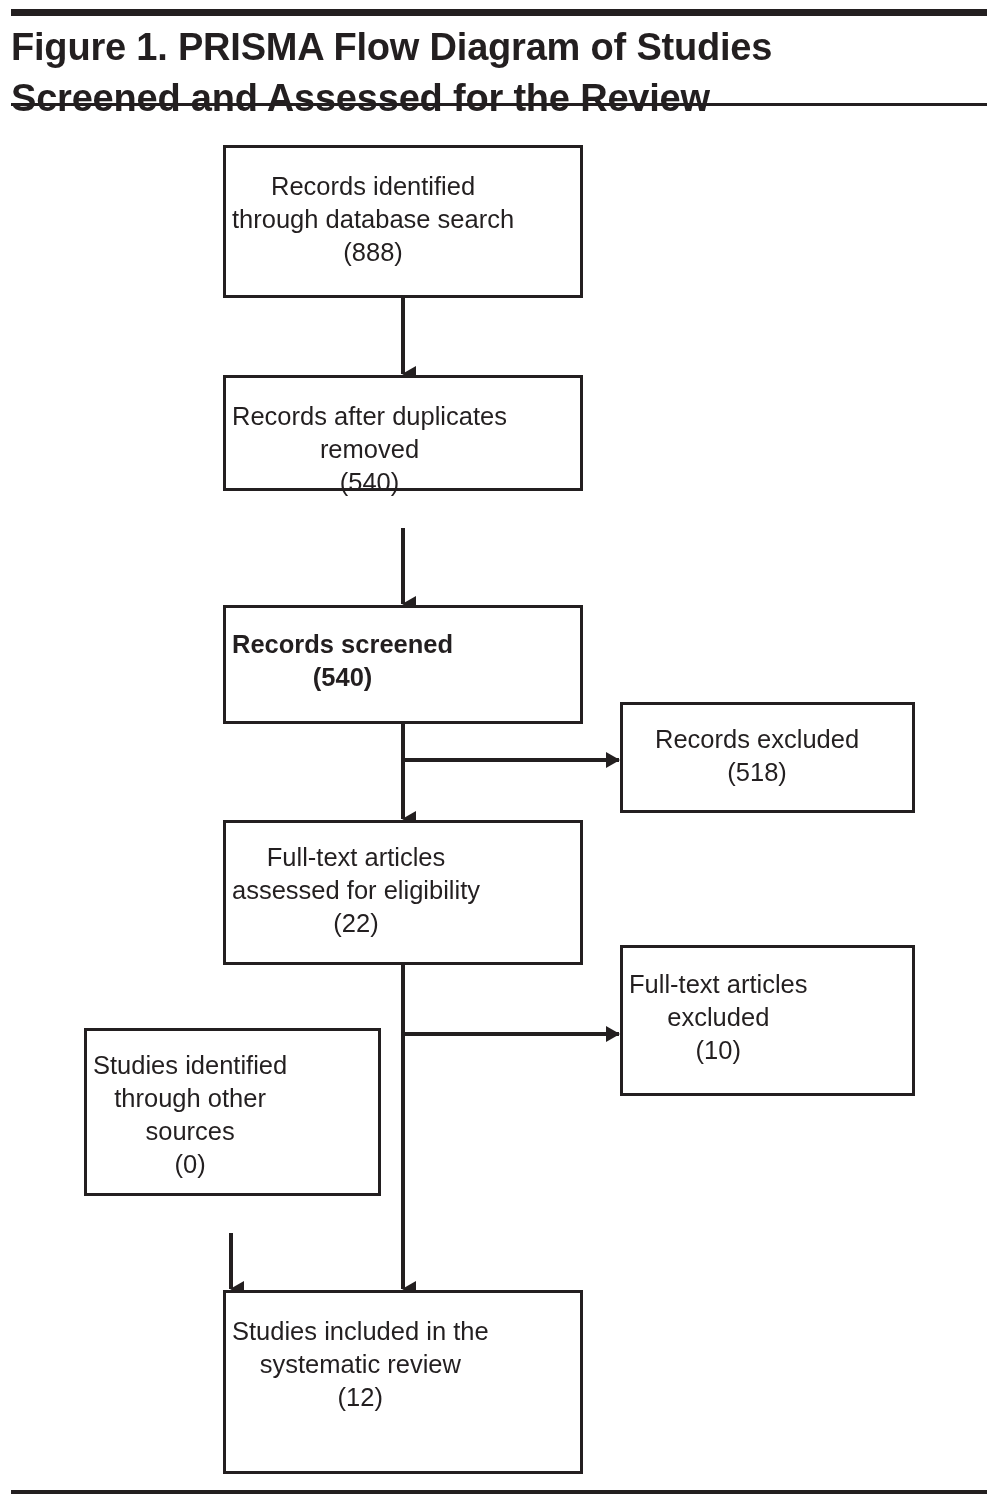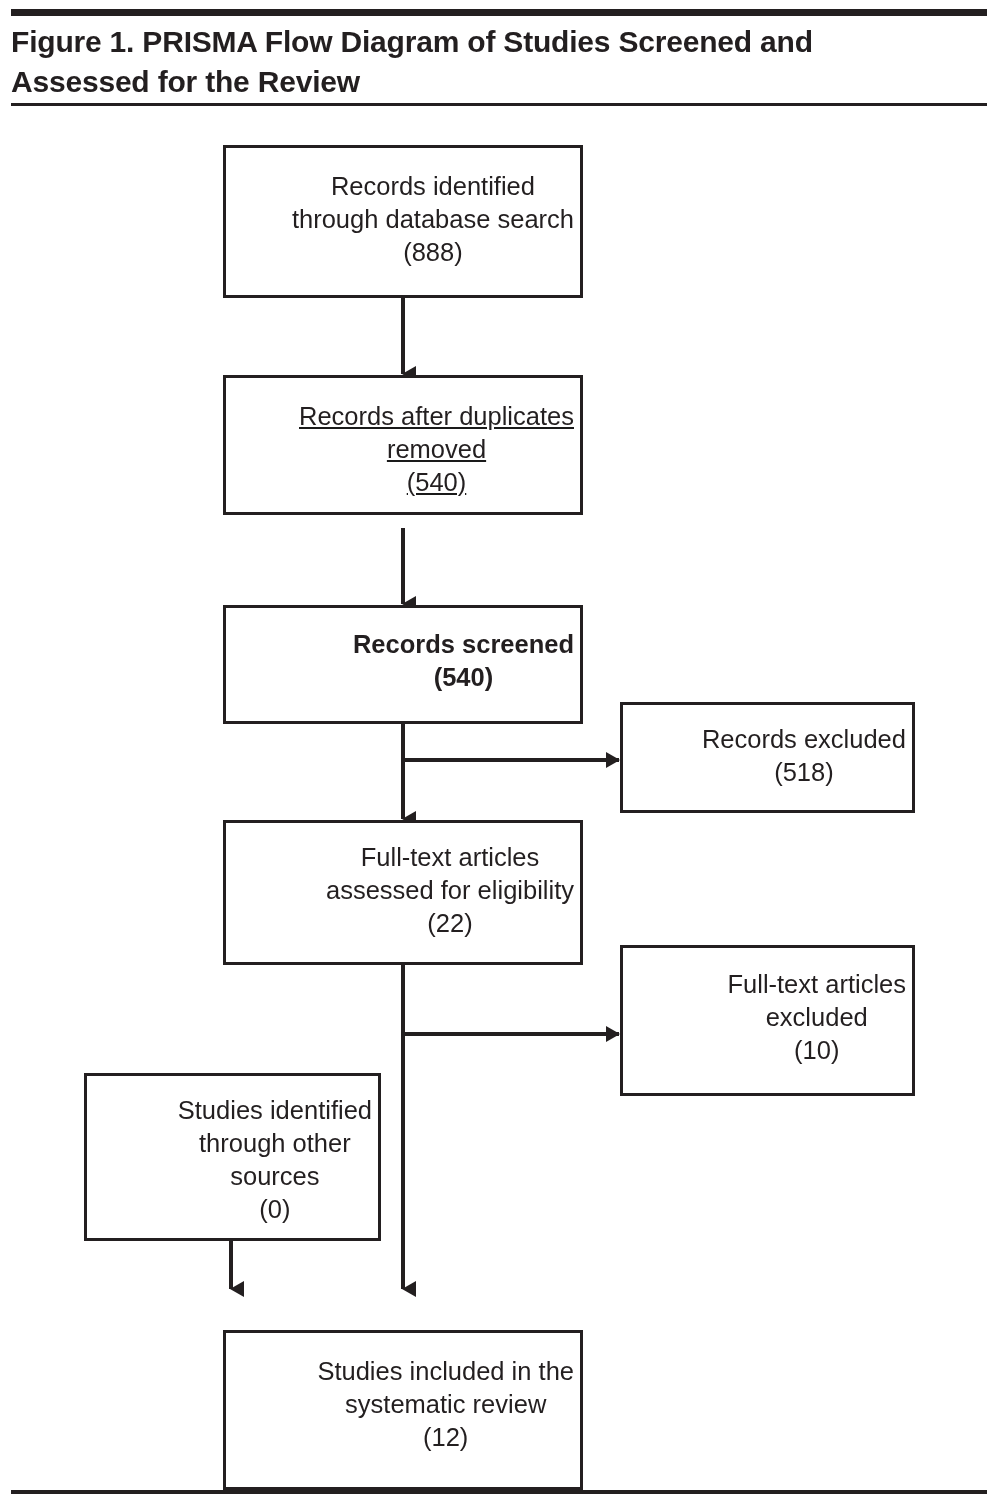--- a/index.html
+++ b/index.html
@@ -23,21 +23,21 @@
     top: 9px;
     width: 976px;
     height: 7px;
     background: #231f20;
   }
   .figure-title {
     position: absolute;
     left: 11px;
     top: 22px;
     width: 940px;
-    font-size: 30px;
+    font-size: 38px;
     font-weight: bold;
     line-height: 1.33;
     letter-spacing: -0.2px;
     color: #231f20;
   }
   .rule-under-title {
     position: absolute;
     left: 11px;
     top: 103px;
     width: 976px;
@@ -62,54 +62,54 @@
     height: 1503px;
   }
 
   
   .flow-box {
     position: absolute;
     box-sizing: border-box;
     border: 3px solid #231f20;
     background: #ffffff;
     display: flex;
-    justify-content: flex-end;
+    justify-content: flex-start;
     align-items: flex-start;
   }
   .flow-box .box-text {
     text-align: center;
     font-size: 25.5px;
     line-height: 1.29;
     color: #231f20;
     white-space: pre-line;
     padding: 0 6px;
   }
 
   #box-identified   { left: 223px; top: 145px;  width: 360px; height: 153px; }
   #box-identified .box-text   { margin-top: 22px; }
 
-  #box-duplicates   { left: 223px; top: 375px;  width: 360px; height: 140px; text-decoration: underline; }
+  #box-duplicates   { left: 223px; top: 375px;  width: 360px; height: 116px; }
   #box-duplicates .box-text   { margin-top: 22px; }
 
   #box-screened     { left: 223px; top: 605px;  width: 360px; height: 119px; font-weight: bold; }
   #box-screened .box-text     { margin-top: 20px; }
 
   #box-excluded-records { left: 620px; top: 702px; width: 295px; height: 111px; padding-left: 26px; }
   #box-excluded-records .box-text { margin-top: 18px; }
 
   #box-fulltext     { left: 223px; top: 820px;  width: 360px; height: 145px; }
   #box-fulltext .box-text     { margin-top: 18px; }
 
   #box-excluded-fulltext { left: 620px; top: 945px; width: 295px; height: 151px; }
   #box-excluded-fulltext .box-text { margin-top: 20px; }
 
-  #box-other-sources { left: 84px; top: 1073px; width: 297px; height: 168px; }
+  #box-other-sources { left: 84px; top: 1028px; width: 297px; height: 168px; }
   #box-other-sources .box-text { margin-top: 18px; }
 
-  #box-included     { left: 223px; top: 1330px; width: 360px; height: 160px; }
+  #box-included     { left: 223px; top: 1290px; width: 360px; height: 184px; }
   #box-included .box-text     { margin-top: 22px; }
 </style>
 </head>
 <body>
 
 <div class="rule-top"></div>
 <div class="figure-title">Figure 1. PRISMA Flow Diagram of Studies Screened and Assessed for the Review</div>
 <div class="rule-under-title"></div>
 
 <svg id="diagram" viewBox="0 0 998 1503" xmlns="http://www.w3.org/2000/svg">

